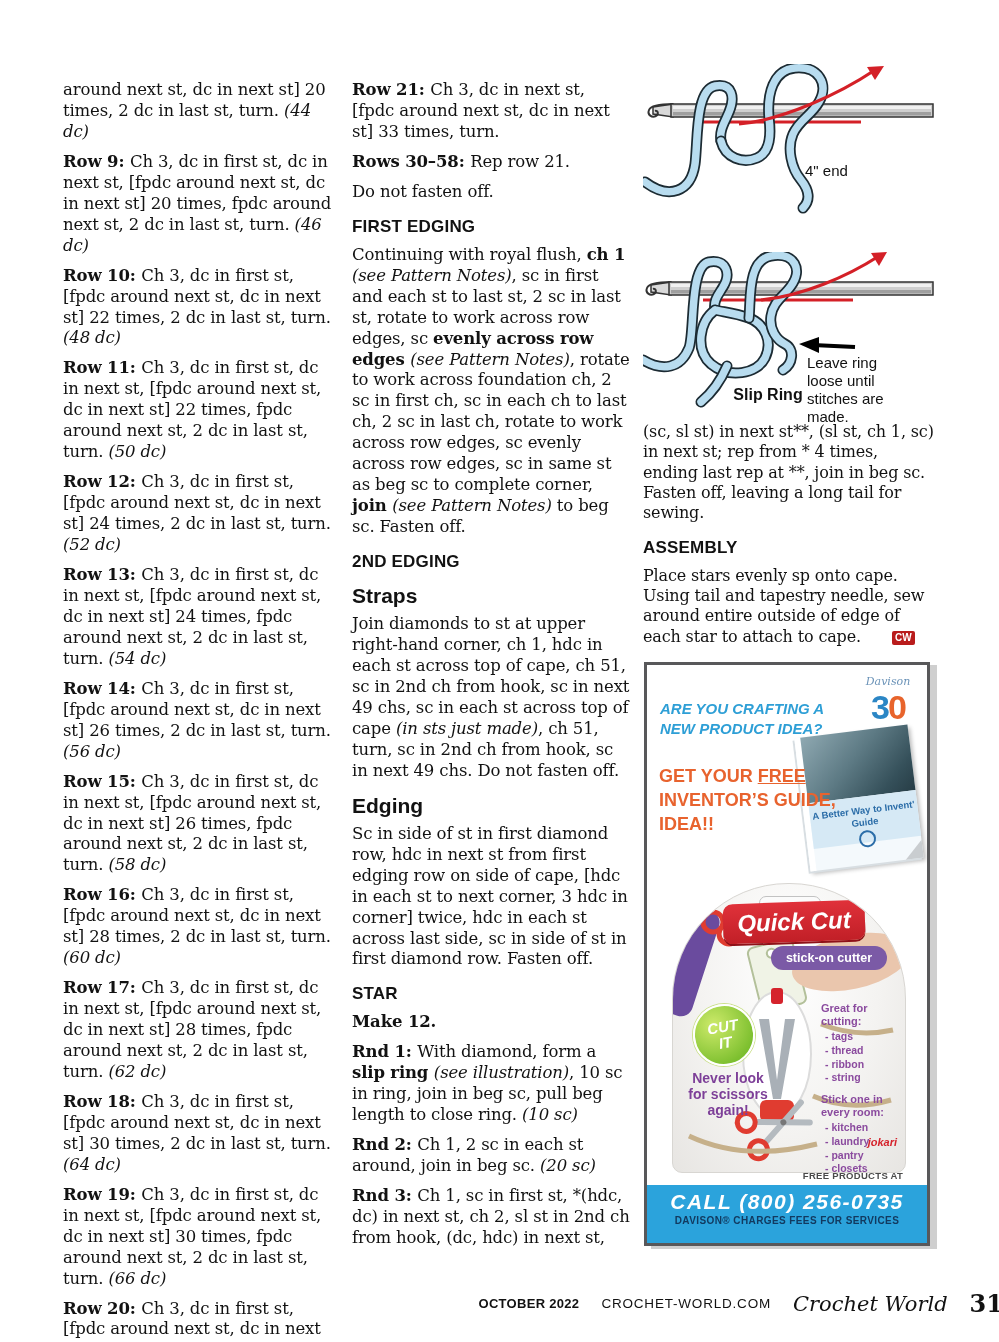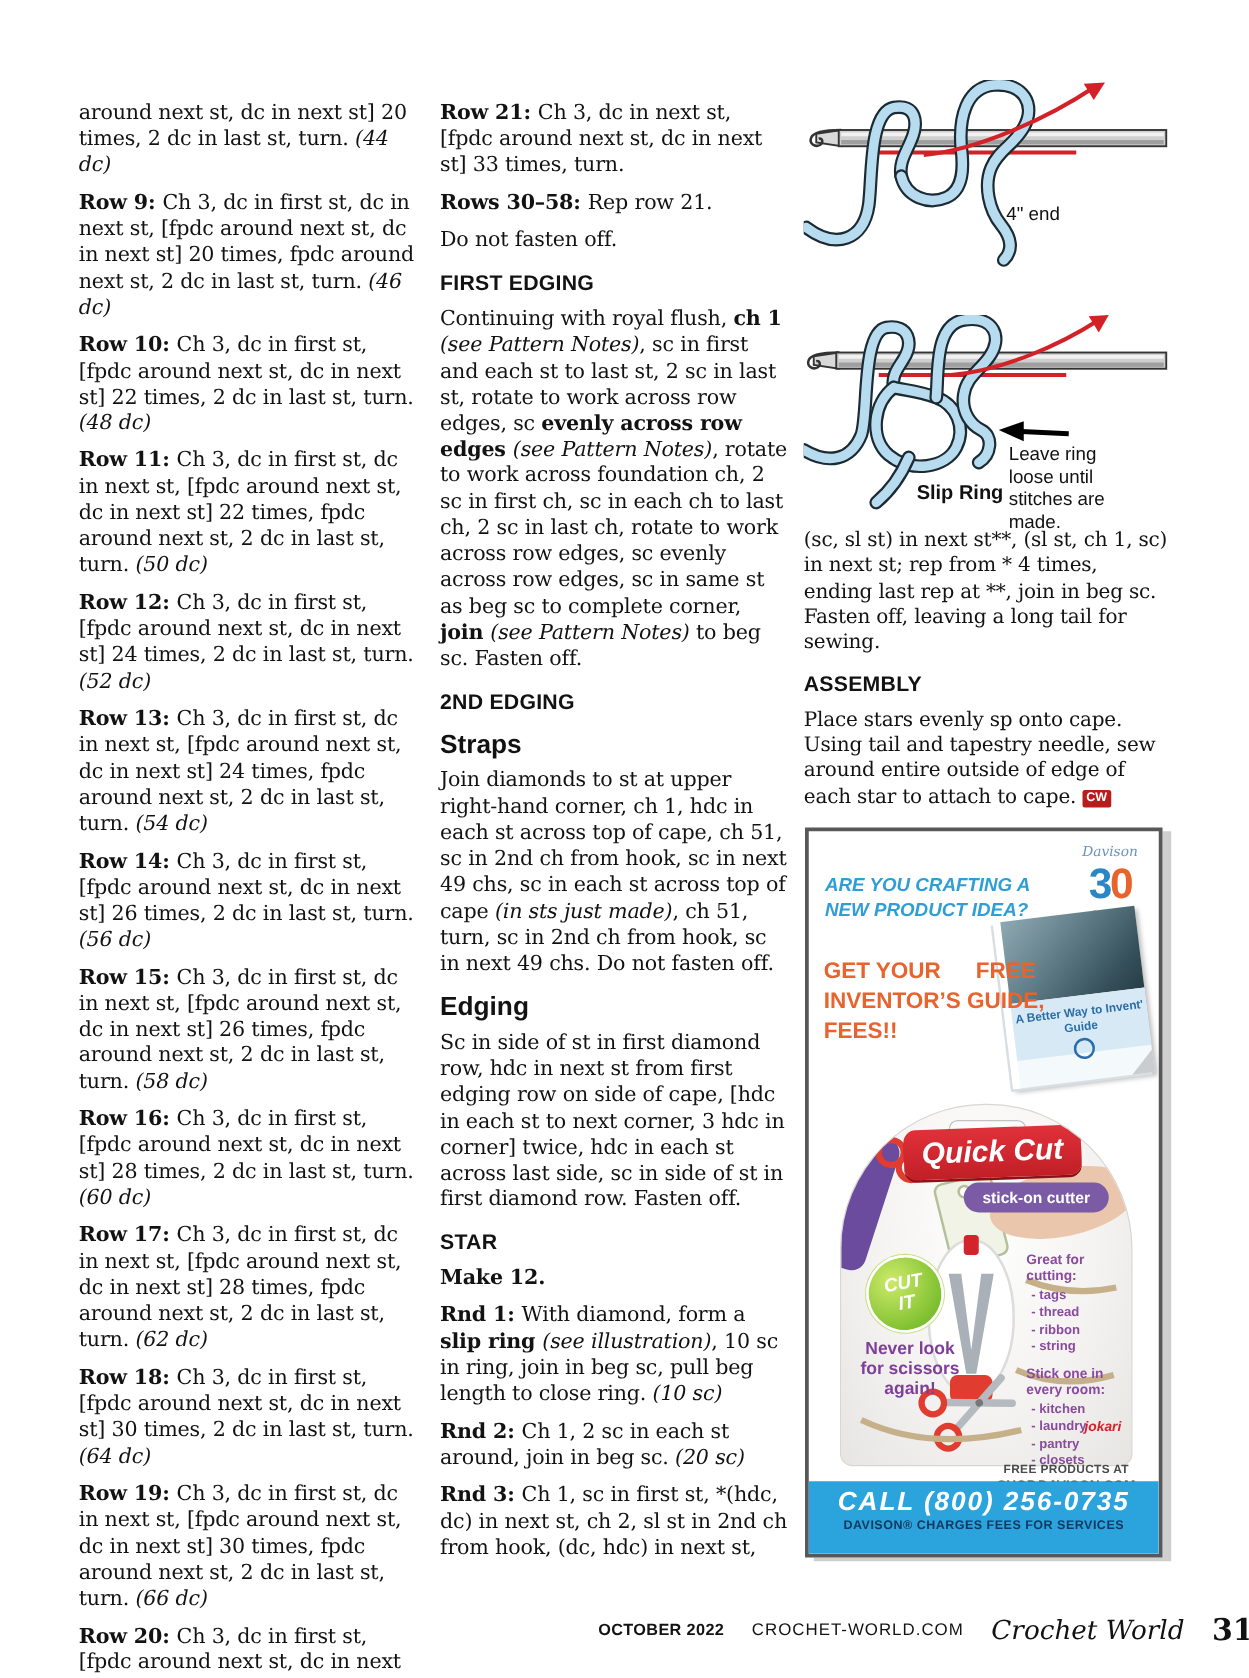--- a/index.html
+++ b/index.html
@@ -8,21 +8,21 @@
   .col{position:absolute;top:80px;}
   #col-left{left:63px;width:276px;}
   #col-mid{left:352px;width:280px;}
   #col-right{left:643px;top:422px;width:292px;}
   .para{margin:0 0 9px 0;font-size:16.5px;line-height:1.27;letter-spacing:-0.15px;text-align:left;}
   #col-right .para{font-size:16px;}
   .para .b{font-weight:700;}
   .para .i{font-style:italic;}
   .para .cw{display:inline-block;background:#b91c1c;color:#fff;
             font:700 10px/14px "Liberation Sans",sans-serif;padding:0 3px;border-radius:2px;
-            vertical-align:1px;letter-spacing:0;}
+            vertical-align:1px;letter-spacing:0;margin-left:26px;}
   .h1{font-family:"Liberation Sans",sans-serif;font-weight:800;font-size:17px;
       margin:14px 0 8px 0;letter-spacing:0.2px;}
   .h2{font-family:"Liberation Sans",sans-serif;font-weight:800;font-size:21px;margin:12px 0 6px 0;}
 
   
   .illos{position:absolute;left:643px;top:64px;width:292px;}
   .illo-caption{position:absolute;left:643px;top:386px;width:250px;text-align:center;
       font:700 16px "Liberation Sans",sans-serif;color:#111;}
   .yo{fill:none;stroke:#1c2b33;stroke-width:11;stroke-linecap:round;}
   .yi{fill:none;stroke:#b8dcef;stroke-width:7.5;stroke-linecap:round;}
@@ -43,21 +43,21 @@
   .book{position:absolute;left:155px;top:66px;width:108px;height:134px;transform:rotate(-7deg);
       background:#f4f9fc;border-left:6px solid #fff;box-shadow:-2px 2px 0 #d8dee2,2px 3px 4px #bbb;}
   .book-photo{height:66px;background:linear-gradient(135deg,#8fa9b2 0%,#5d7a84 45%,#35505a 80%,#273d46 100%);}
   .book-band{height:46px;background:#d6e9f5;color:#2b6da8;font:700 9.5px/1.25 "Liberation Sans",sans-serif;
       text-align:center;padding-top:8px;box-sizing:border-box;}
   .book-logo{width:13px;height:13px;border:2px solid #2b6da8;border-radius:50%;margin:2px auto 0;}
   .book-curl{position:absolute;right:0;bottom:0;width:0;height:0;
       border-left:18px solid transparent;border-bottom:18px solid #c9cdd0;}
   .cta{position:absolute;left:12px;top:100px;width:220px;
       font:800 18px/1.33 "Liberation Sans",sans-serif;color:#e8632e;}
-  .cta .u{margin-left:23px;}
+  .cta .u{text-decoration:underline;}
   .pkg{position:absolute;left:25px;top:218px;width:232px;height:288px;
       background:radial-gradient(ellipse at 50% 30%,#ffffff 0%,#f4f3f1 55%,#e7e5e2 100%);
       border:1px solid #d8d6d2;border-radius:116px 116px 10px 10px;overflow:hidden;}
   .pkg-art{position:absolute;left:0;top:0;}
   .hang{position:absolute;left:86px;top:12px;width:60px;height:13px;background:#fbfbfb;
       border:1px solid #c2c2c2;border-radius:7px;}
   .banner{position:absolute;left:50px;top:18px;width:142px;height:40px;
       background:linear-gradient(#e0313a,#c11f27);border-radius:10px;transform:rotate(-2deg);
       color:#fff;font:800 italic 24px/40px "Liberation Sans",sans-serif;text-align:center;
       box-shadow:0 2px 0 #8e1118;}
@@ -191,21 +191,21 @@
       <div class="book-photo"></div>
       <div class="book-band">
         <span>A Better Way to Invent' Guide</span>
         <div class="book-logo"></div>
       </div>
       <div class="book-curl"></div>
     </div>
     <div class="cta">
       <span>GET YOUR </span><span class="u">FREE</span><br>
       <span>INVENTOR’S GUIDE,</span><br>
-      <span>FEES!!</span>
+      <span>IDEA!!</span>
     </div>
 
     <div class="pkg">
       <svg class="pkg-art" width="232" height="288" viewBox="0 0 232 288">
         <rect x="-18" y="20" width="52" height="110" rx="12" fill="#6a4b9e" transform="rotate(18 8 75)"></rect>
         <circle cx="40" cy="38" r="10" fill="none" stroke="#e03c30" stroke-width="5"></circle>
         <circle cx="56" cy="50" r="10" fill="none" stroke="#e03c30" stroke-width="5"></circle>
         <g transform="rotate(-14 110 120)">
           <rect x="88" y="58" width="46" height="66" rx="6" fill="#f0f3e6" stroke="#b3c09a" stroke-width="2"></rect>
           <circle cx="111" cy="68" r="4.5" fill="#fff" stroke="#b3c09a" stroke-width="2"></circle>

